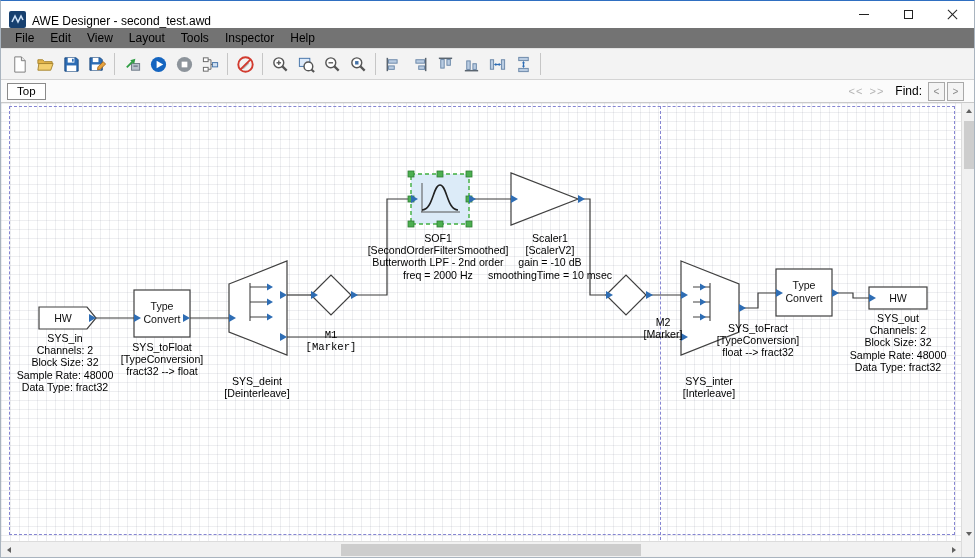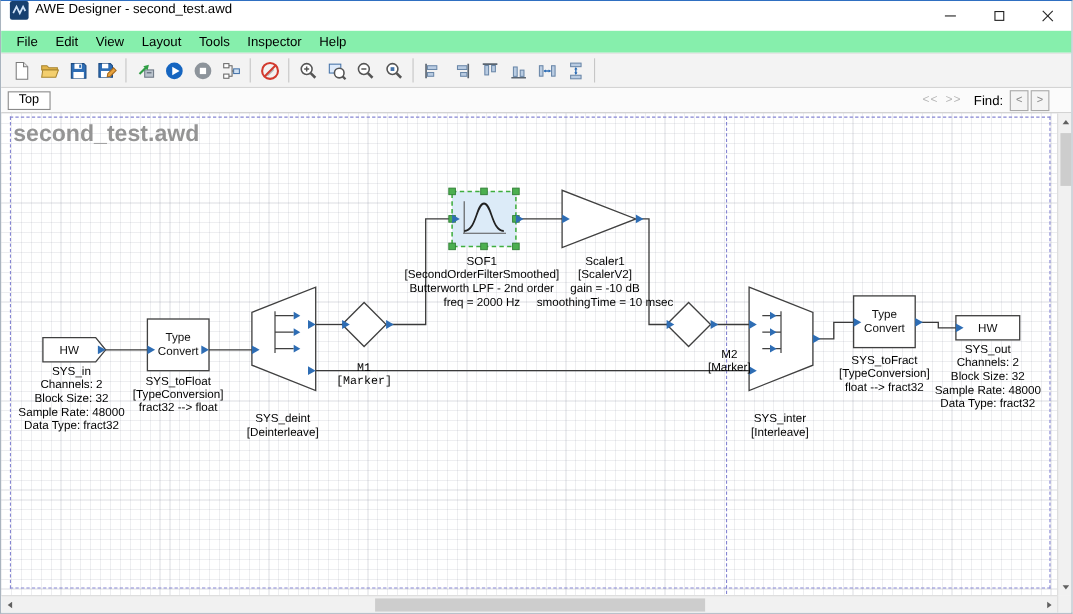--- a/index.html
+++ b/index.html
@@ -1,46 +1,46 @@
 <!DOCTYPE html>
 <html><head>
 <meta charset="utf-8">
 <style>
   * { box-sizing: border-box; margin:0; padding:0; }
   body { font-family:"Liberation Sans", sans-serif; background:#ddd; }
   .window { position:relative; width:975px; height:558px; background:#fff;
             border:1px solid #a9b4bf; border-top:1px solid #2f6fc1; overflow:hidden; }
 
   
-  .titlebar { height:27px; display:flex; align-items:flex-start; background:#fff; }
+  .titlebar { height:27px; display:flex; align-items:flex-end; background:#fff; }
   .app-icon { width:17px; height:17px; margin:0 6px 0 8px; background:#17406f; border-radius:2px;
               display:flex; align-items:center; justify-content:center; }
   .title-text { font-size:12px; color:#000; }
   .win-controls { margin-left:auto; display:flex; height:100%; }
   .win-btn { width:44px; height:100%; display:flex; align-items:center; justify-content:center; }
   .glyph-min { width:10px; height:1px; background:#222; }
   .glyph-max { width:9px; height:9px; border:1px solid #222; }
   .glyph-close { position:relative; width:11px; height:11px; }
   .glyph-close::before,.glyph-close::after { content:""; position:absolute; left:-1px; top:5px; width:13px; height:1.2px; background:#222; }
   .glyph-close::before { transform:rotate(45deg);} .glyph-close::after { transform:rotate(-45deg);}
 
   
-  .menubar { height:20px; display:flex; align-items:center; padding-left:6px; font-size:12px; background:#86efac; }
+  .menubar { height:20px; display:flex; align-items:center; padding-left:6px; font-size:12px; background:#737373; }
   .menu-item { padding:2px 8px; }
 
   
   .toolbar { height:32px; display:flex; align-items:center; background:#f3f3f3;
              border-top:1px solid #e3e3e3; border-bottom:1px solid #d4d4d4; padding-left:5px; }
   .tbtn { width:26px; height:26px; display:flex; align-items:center; justify-content:center; background:transparent; border:none; }
   .tbtn svg { width:19px; height:19px; }
   .tsep { width:1px; height:22px; background:#c6c6c6; margin:0 4px; }
 
   
   .tabstrip { height:23px; display:flex; align-items:center; background:#fbfbfb;
-              border-bottom:1px solid #c9c9c9; font-size:12px; padding-right:20px; }
+              border-bottom:1px solid #c9c9c9; font-size:12px; padding-right:10px; }
   .tab { margin-left:6px; border:1px solid #8a8a8a; background:#fff; padding:1px 9px 2px; font-size:11.5px; }
   .strip-spacer { flex:1; }
   .nav { color:#b4b4b4; margin:0 3px; font-size:11px; letter-spacing:1px; }
   .find-label { margin:0 4px 0 8px;text-align:center; }
   .find-box { position:relative; width:282px; height:18px; }
   .find-box input { width:100%; height:100%; border:1px solid #767676; font:12px "Liberation Sans",sans-serif;
                     padding:0 18px 0 5px; color:#333; }
   .find-box input::placeholder { color:#9a9a9a; font-style:italic; }
   .find-mag { position:absolute; right:3px; top:3px; }
   .result-btn { width:17px; height:19px; border:1px solid #a9a9a9; background:#f4f4f4; color:#8a8a8a;
@@ -265,21 +265,20 @@
     <div class="result-btn">&gt;</div>
   </div>
 
   <div class="main">
     <div class="canvas">
       <div class="boundary-h" style="left:8px; top:3px; width:946px;"></div>
       <div class="boundary-h" style="left:8px; top:431px; width:946px;"></div>
       <div class="boundary-v" style="left:8px; top:3px; height:429px;"></div>
       <div class="boundary-v" style="left:953px; top:3px; height:429px;"></div>
       <div class="boundary-v" style="left:659px; top:3px; height:434px;"></div>
-      <div class="watermark">second_test.awd</div>
 
       <svg class="diagram" width="960" height="438" viewBox="0 0 960 438">
 
         <g stroke="#3a3a3a" stroke-width="1.2" fill="none">
           <polyline points="94,215 133,215"></polyline>
           <polyline points="189,215 228,215"></polyline>
           <polyline points="286,192 310,192"></polyline>
           <polyline points="350,192 386,192 386,96 410,96"></polyline>
           <polyline points="468,96 510,96"></polyline>
           <polyline points="577,96 589,96 589,192 605,192"></polyline>
@@ -394,21 +393,21 @@
           <div>smoothingTime = 10 msec</div>
       </div>
       <div class="caption" style="left:625px; top:213px;margin-left:37px;">
         <div>M2</div>
           <div>[Marker]</div>
       </div>
       <div class="caption" style="left:708px; top:272px;">
         <div>SYS_inter</div>
           <div>[Interleave]</div>
       </div>
-      <div class="caption" style="left:803px; top:219px;">
+      <div class="caption" style="left:757px; top:219px;">
         <div>SYS_toFract</div>
           <div>[TypeConversion]</div>
         <div>float --&gt; fract32</div>
       </div>
       <div class="caption" style="left:897px; top:209px;">
         <div>SYS_out</div>
           <div>Channels: 2</div>
         <div>Block Size: 32</div>
           <div>Sample Rate: 48000</div>
         <div>Data Type: fract32</div>

